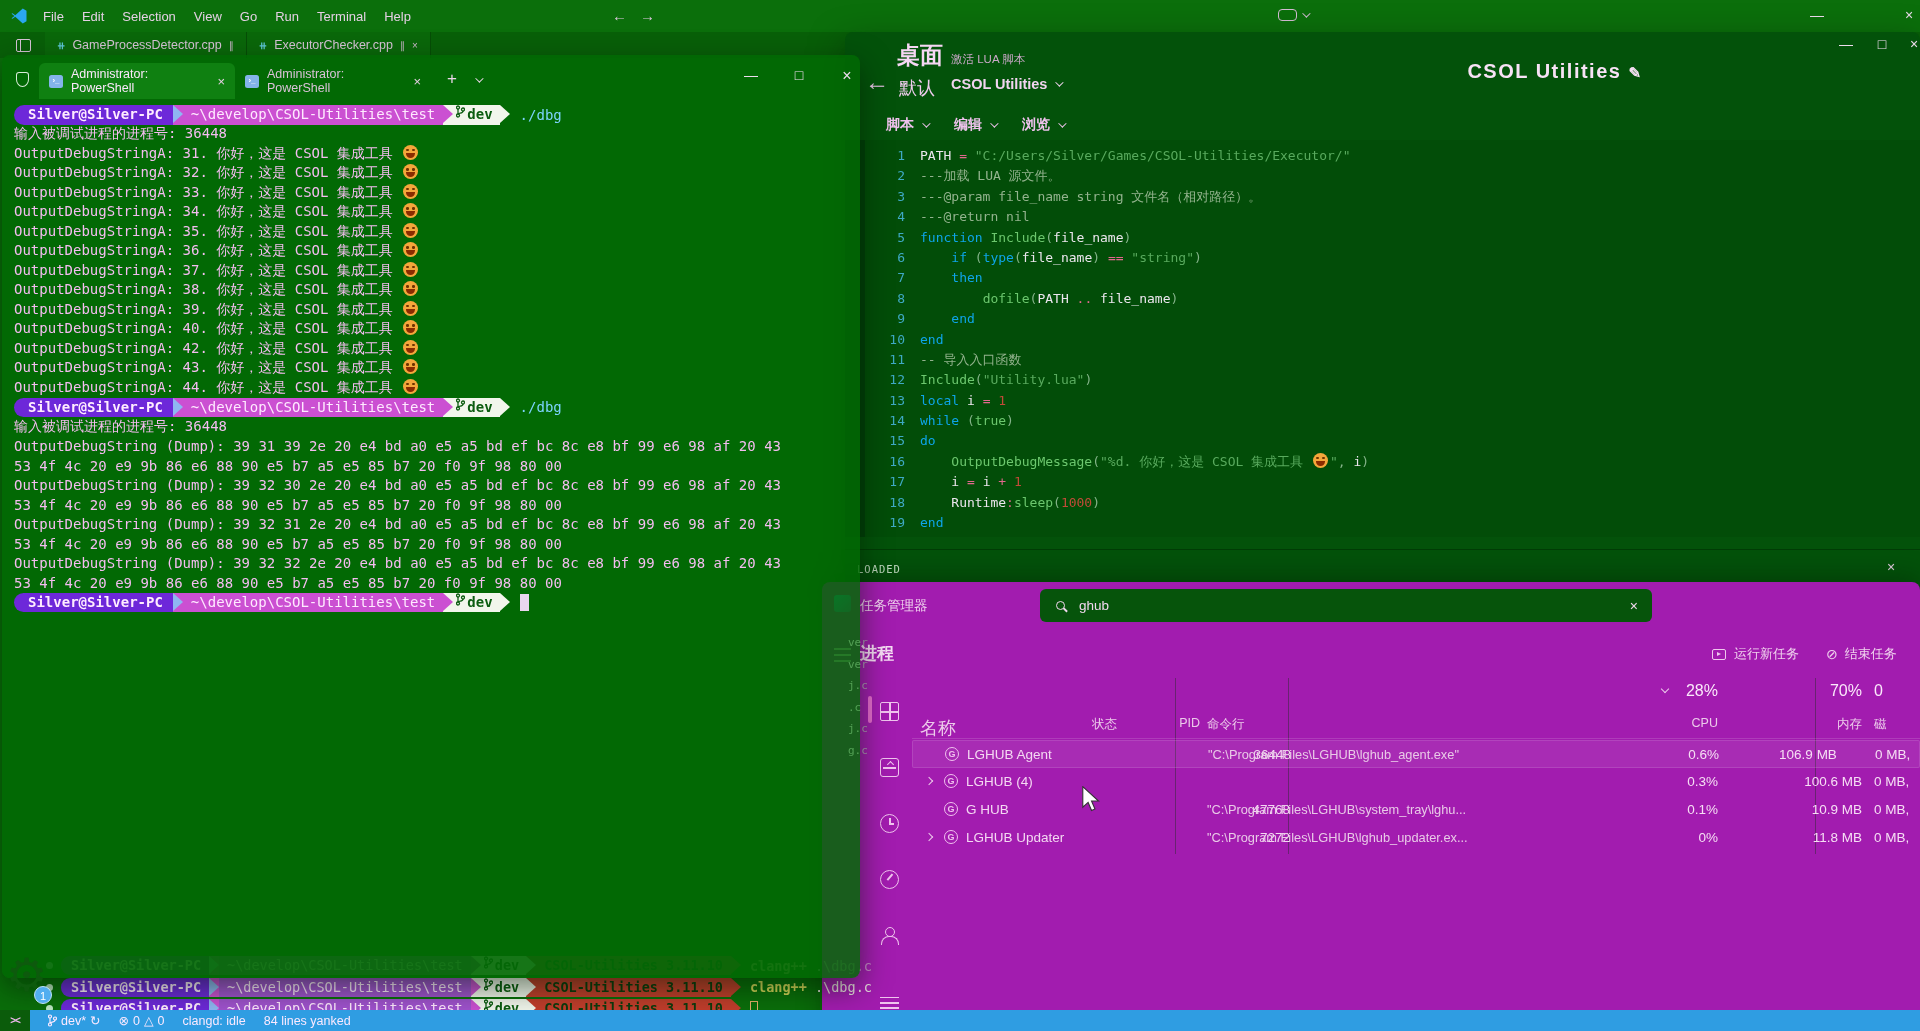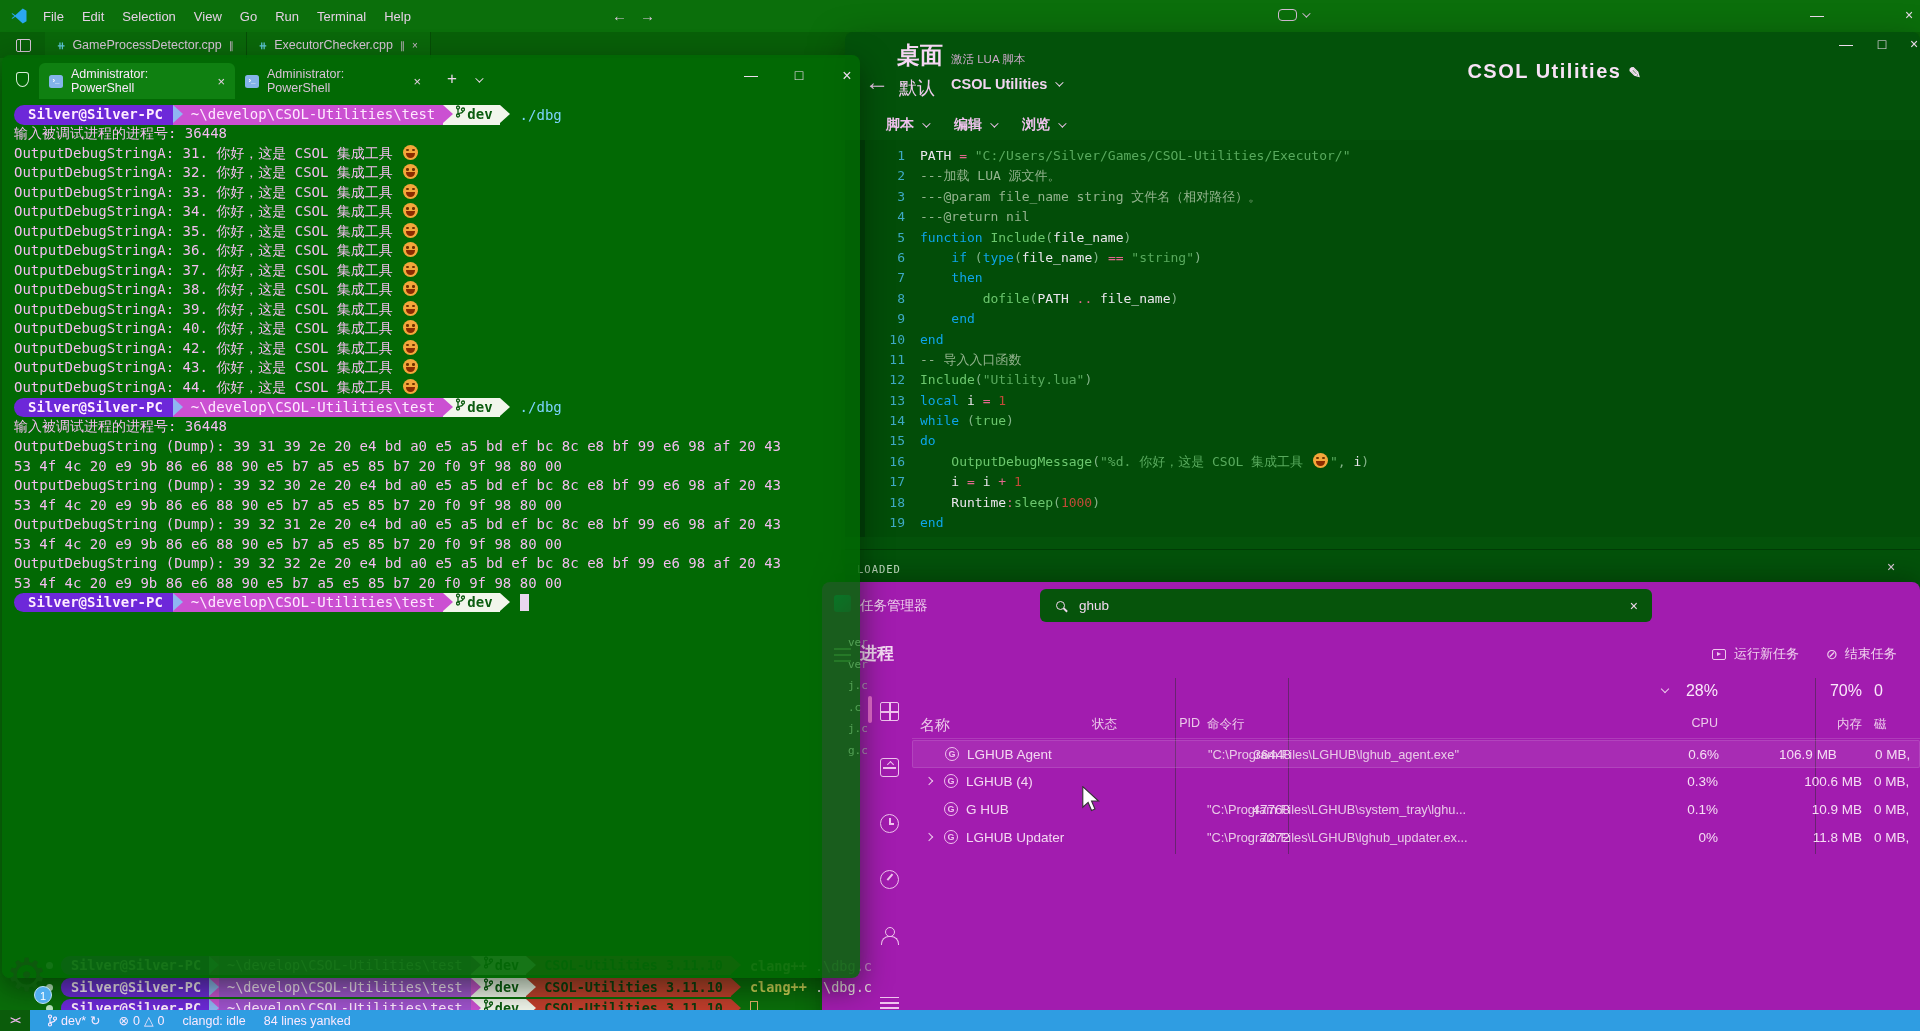--- a/index.html
+++ b/index.html
@@ -292,21 +292,21 @@
         <div class="tm-ico users abs" style="left: 58px; top: 266px;"></div>
         <div class="tm-ico lines abs" style="left: 58px; top: 314px;"></div>
       </div>
 
     <div class="tm-sep" style="left:353px"></div>
     <div class="tm-sep" style="left:466px"></div>
     <div class="tm-sep" style="left:993px"></div>
 
     <div class="abs" style="left:90px;top:156px;width:1008px;height:1px;background:rgba(255,255,255,.14)"></div>
 
-    <span class="abs" style="left:98px;top:134px;font-size:15px;color:#eccaea">名称</span>
+    <span class="abs" style="left:98px;top:134px;font-size:18px;color:#eccaea">名称</span>
     <span class="abs" style="left:270px;top:134px;font-size:12.5px;color:#eccaea">状态</span>
     <span class="abs" style="left:330px;top:134px;width:48px;text-align:right;font-size:12.5px;color:#eccaea">PID</span>
     <span class="abs" style="left:385px;top:134px;font-size:12.5px;color:#eccaea">命令行</span>
     <span class="chev abs" style="left:840px;top:104px;transform:rotate(45deg);color:#eccaea"></span>
     <span class="abs" style="left:770px;top:100px;width:126px;text-align:right;font-size:16px;color:#fbe8fb">28%</span>
     <span class="abs" style="left:770px;top:134px;width:126px;text-align:right;font-size:12.5px;color:#eccaea">CPU</span>
     <span class="abs" style="left:914px;top:100px;width:126px;text-align:right;font-size:16px;color:#fbe8fb">70%</span>
     <span class="abs" style="left:914px;top:134px;width:126px;text-align:right;font-size:12.5px;color:#eccaea">内存</span>
     <span class="abs" style="left:1052px;top:100px;font-size:16px;color:#fbe8fb">0</span>
     <span class="abs" style="left:1052px;top:134px;font-size:12.5px;color:#eccaea">磁</span>

